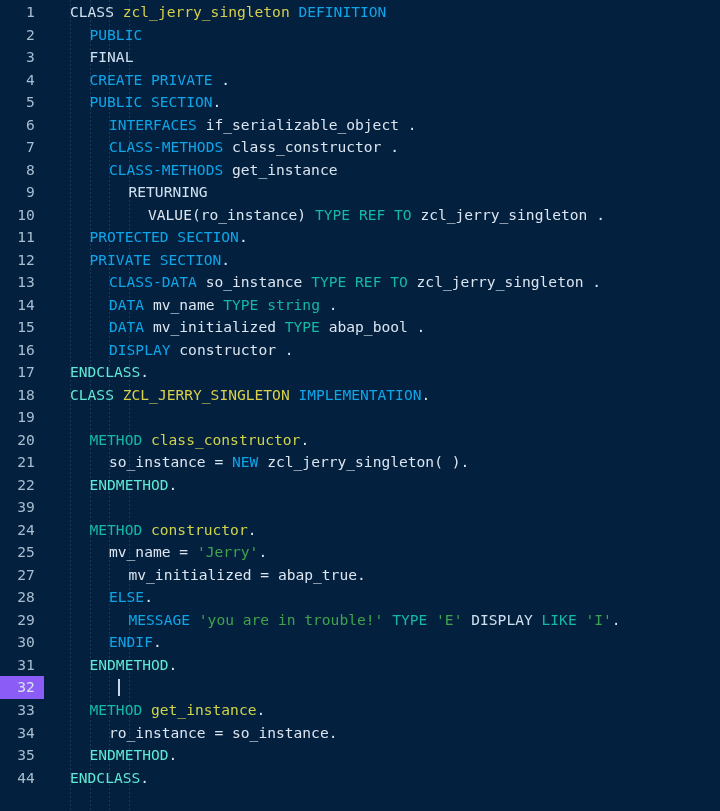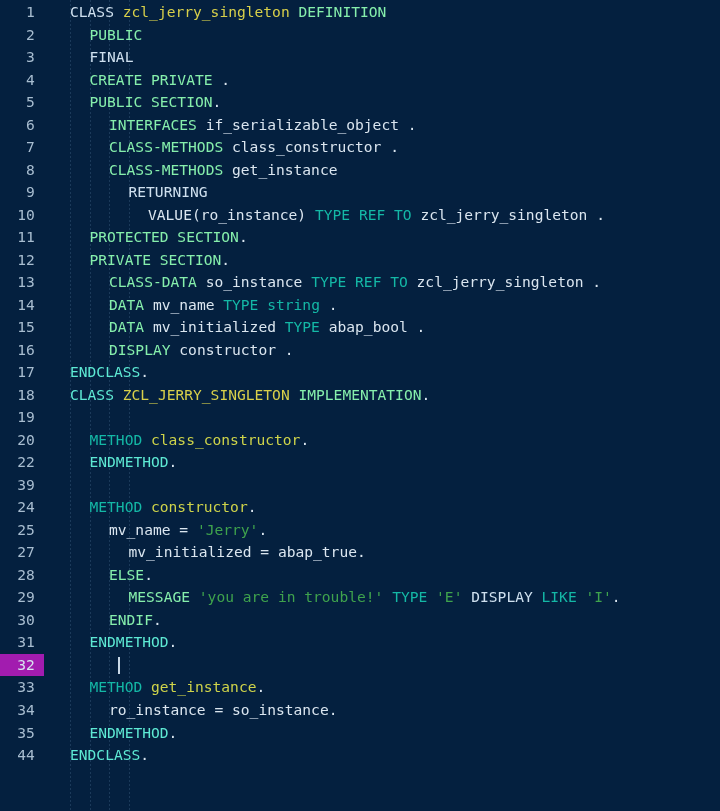--- a/index.html
+++ b/index.html
@@ -24,21 +24,21 @@
     padding-top: 1px;
   }
   .row {
     position: relative;
     display: flex;
     height: 22.52px;
     align-items: center;
     white-space: pre;
   }
   .row.active .gutter-cell {
-    background: #a21caf;
+    background: #8b5cf6;
   }
   .gutter-cell {
     width: 44px;
     min-width: 44px;
     text-align: right;
     padding-right: 9px;
     box-sizing: border-box;
     color: #a8bdd0;
     font-size: 14.6px;
     letter-spacing: 0.1px;
@@ -71,21 +71,21 @@
     bottom: 0;
     width: 1px;
     background-image: linear-gradient(to bottom,
         rgba(120,160,200,0.20) 0px,
         rgba(120,160,200,0.20) 2px,
         rgba(120,160,200,0) 2px,
         rgba(120,160,200,0) 4px);
     background-size: 1px 4px;
   }
   
-  .kw      { color: #86efac; }  
+  .kw      { color: #0ea5e9; }  
   .kw2     { color: #14b8a6; }  
   .id      { color: #dbe6f0; }  
   .cls     { color: #d8d04a; }  
   .mname   { color: #cfd44a; }  
   .str     { color: #3fa34d; }  
   .grn     { color: #5eead4; }  
   .lblue   { color: #cfe0ef; }  
   .punct   { color: #dbe6f0; }
   .op      { color: #dbe6f0; }
   .cursor {
@@ -121,20 +121,21 @@
       <div class="row"><div class="gutter-cell">11</div><div class="line-content"><span style="display: inline-block; width: 37.5px;"></span><span class="kw">PROTECTED SECTION</span><span class="punct">.</span></div></div>
       <div class="row"><div class="gutter-cell">12</div><div class="line-content"><span style="display: inline-block; width: 37.5px;"></span><span class="kw">PRIVATE SECTION</span><span class="punct">.</span></div></div>
       <div class="row"><div class="gutter-cell">13</div><div class="line-content"><span style="display: inline-block; width: 57px;"></span><span class="kw">CLASS-DATA</span><span class="id"> </span><span class="id">so_instance</span><span class="id"> </span><span class="kw2">TYPE REF TO</span><span class="id"> </span><span class="id">zcl_jerry_singleton</span><span class="id"> </span><span class="punct">.</span></div></div>
       <div class="row"><div class="gutter-cell">14</div><div class="line-content"><span style="display: inline-block; width: 57px;"></span><span class="kw">DATA</span><span class="id"> </span><span class="id">mv_name</span><span class="id"> </span><span class="kw2">TYPE</span><span class="id"> </span><span class="kw2">string</span><span class="id"> </span><span class="punct">.</span></div></div>
       <div class="row"><div class="gutter-cell">15</div><div class="line-content"><span style="display: inline-block; width: 57px;"></span><span class="kw">DATA</span><span class="id"> </span><span class="id">mv_initialized</span><span class="id"> </span><span class="kw2">TYPE</span><span class="id"> </span><span class="id">abap_bool</span><span class="id"> </span><span class="punct">.</span></div></div>
       <div class="row"><div class="gutter-cell">16</div><div class="line-content"><span style="display: inline-block; width: 57px;"></span><span class="kw">DISPLAY</span><span class="id"> </span><span class="id">constructor</span><span class="id"> </span><span class="punct">.</span></div></div>
       <div class="row"><div class="gutter-cell">17</div><div class="line-content"><span style="display: inline-block; width: 18px;"></span><span class="grn">ENDCLASS</span><span class="punct">.</span></div></div>
       <div class="row"><div class="gutter-cell">18</div><div class="line-content"><span style="display: inline-block; width: 18px;"></span><span class="grn">CLASS</span><span class="id"> </span><span class="cls">ZCL_JERRY_SINGLETON</span><span class="id"> </span><span class="kw">IMPLEMENTATION</span><span class="punct">.</span></div></div>
       <div class="row"><div class="gutter-cell">19</div><div class="line-content"><span style="display: inline-block; width: 18px;"></span></div></div>
       <div class="row"><div class="gutter-cell">20</div><div class="line-content"><span style="display: inline-block; width: 37.5px;"></span><span class="kw2">METHOD</span><span class="id"> </span><span class="mname">class_constructor</span><span class="punct">.</span></div></div>
+      <div class="row"><div class="gutter-cell">21</div><div class="line-content"><span style="display: inline-block; width: 57px;"></span><span class="id">so_instance</span><span class="id"> </span><span class="op">=</span><span class="id"> </span><span class="kw">NEW</span><span class="id"> </span><span class="id">zcl_jerry_singleton( )</span><span class="punct">.</span></div></div>
       <div class="row"><div class="gutter-cell">22</div><div class="line-content"><span style="display: inline-block; width: 37.5px;"></span><span class="grn">ENDMETHOD</span><span class="punct">.</span></div></div>
       <div class="row"><div class="gutter-cell">39</div><div class="line-content"><span style="display: inline-block; width: 18px;"></span></div></div>
       <div class="row"><div class="gutter-cell">24</div><div class="line-content"><span style="display: inline-block; width: 37.5px;"></span><span class="kw2">METHOD</span><span class="id"> </span><span class="mname">constructor</span><span class="punct">.</span></div></div>
       <div class="row"><div class="gutter-cell">25</div><div class="line-content"><span style="display: inline-block; width: 57px;"></span><span class="id">mv_name</span><span class="id"> </span><span class="op">=</span><span class="id"> </span><span class="str">'Jerry'</span><span class="punct">.</span></div></div>
       <div class="row"><div class="gutter-cell">27</div><div class="line-content"><span style="display: inline-block; width: 76.5px;"></span><span class="id">mv_initialized</span><span class="id"> </span><span class="op">=</span><span class="id"> </span><span class="id">abap_true</span><span class="punct">.</span></div></div>
       <div class="row"><div class="gutter-cell">28</div><div class="line-content"><span style="display: inline-block; width: 57px;"></span><span class="kw">ELSE</span><span class="punct">.</span></div></div>
       <div class="row"><div class="gutter-cell">29</div><div class="line-content"><span style="display: inline-block; width: 76.5px;"></span><span class="kw">MESSAGE</span><span class="id"> </span><span class="str">'you are in trouble!'</span><span class="id"> </span><span class="kw2">TYPE</span><span class="id"> </span><span class="str">'E'</span><span class="id"> </span><span class="lblue">DISPLAY</span><span class="id"> </span><span class="kw2">LIKE</span><span class="id"> </span><span class="str">'I'</span><span class="punct">.</span></div></div>
       <div class="row"><div class="gutter-cell">30</div><div class="line-content"><span style="display: inline-block; width: 57px;"></span><span class="kw">ENDIF</span><span class="punct">.</span></div></div>
       <div class="row"><div class="gutter-cell">31</div><div class="line-content"><span style="display: inline-block; width: 37.5px;"></span><span class="grn">ENDMETHOD</span><span class="punct">.</span></div></div>
       <div class="row active"><div class="gutter-cell">32</div><div class="line-content"><span style="display: inline-block; width: 18px;"></span><span class="cursor"></span></div></div>

